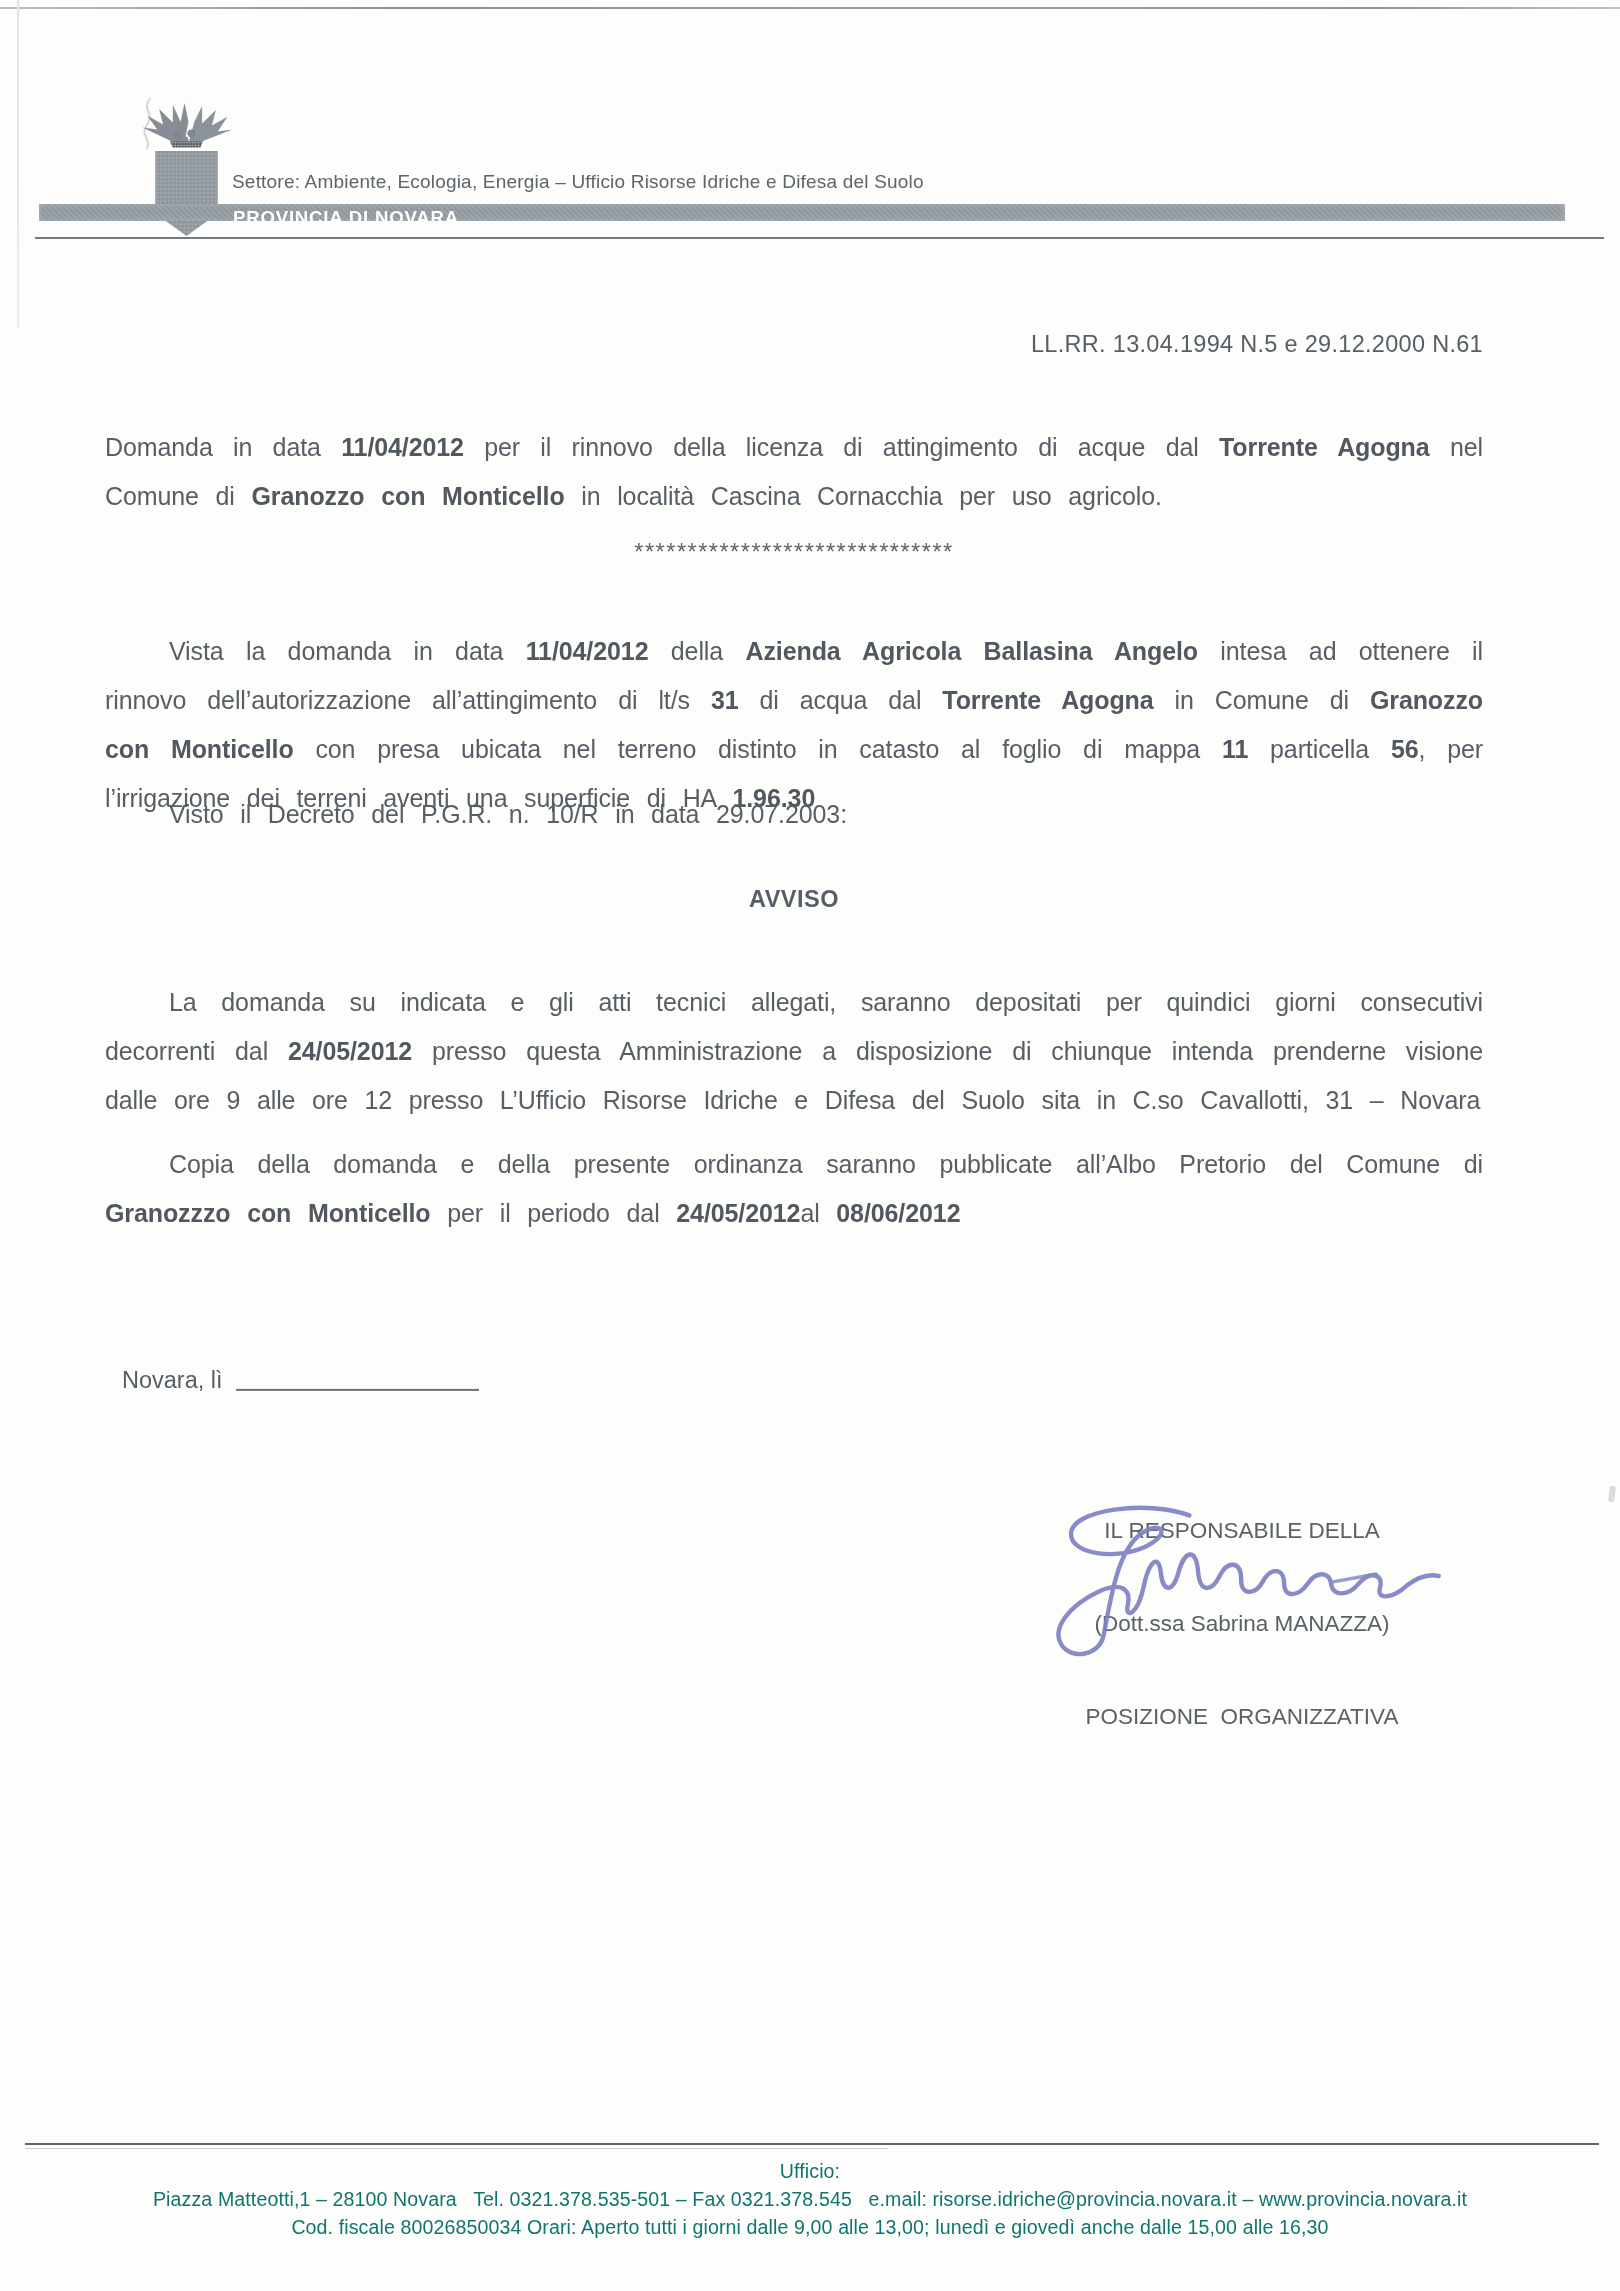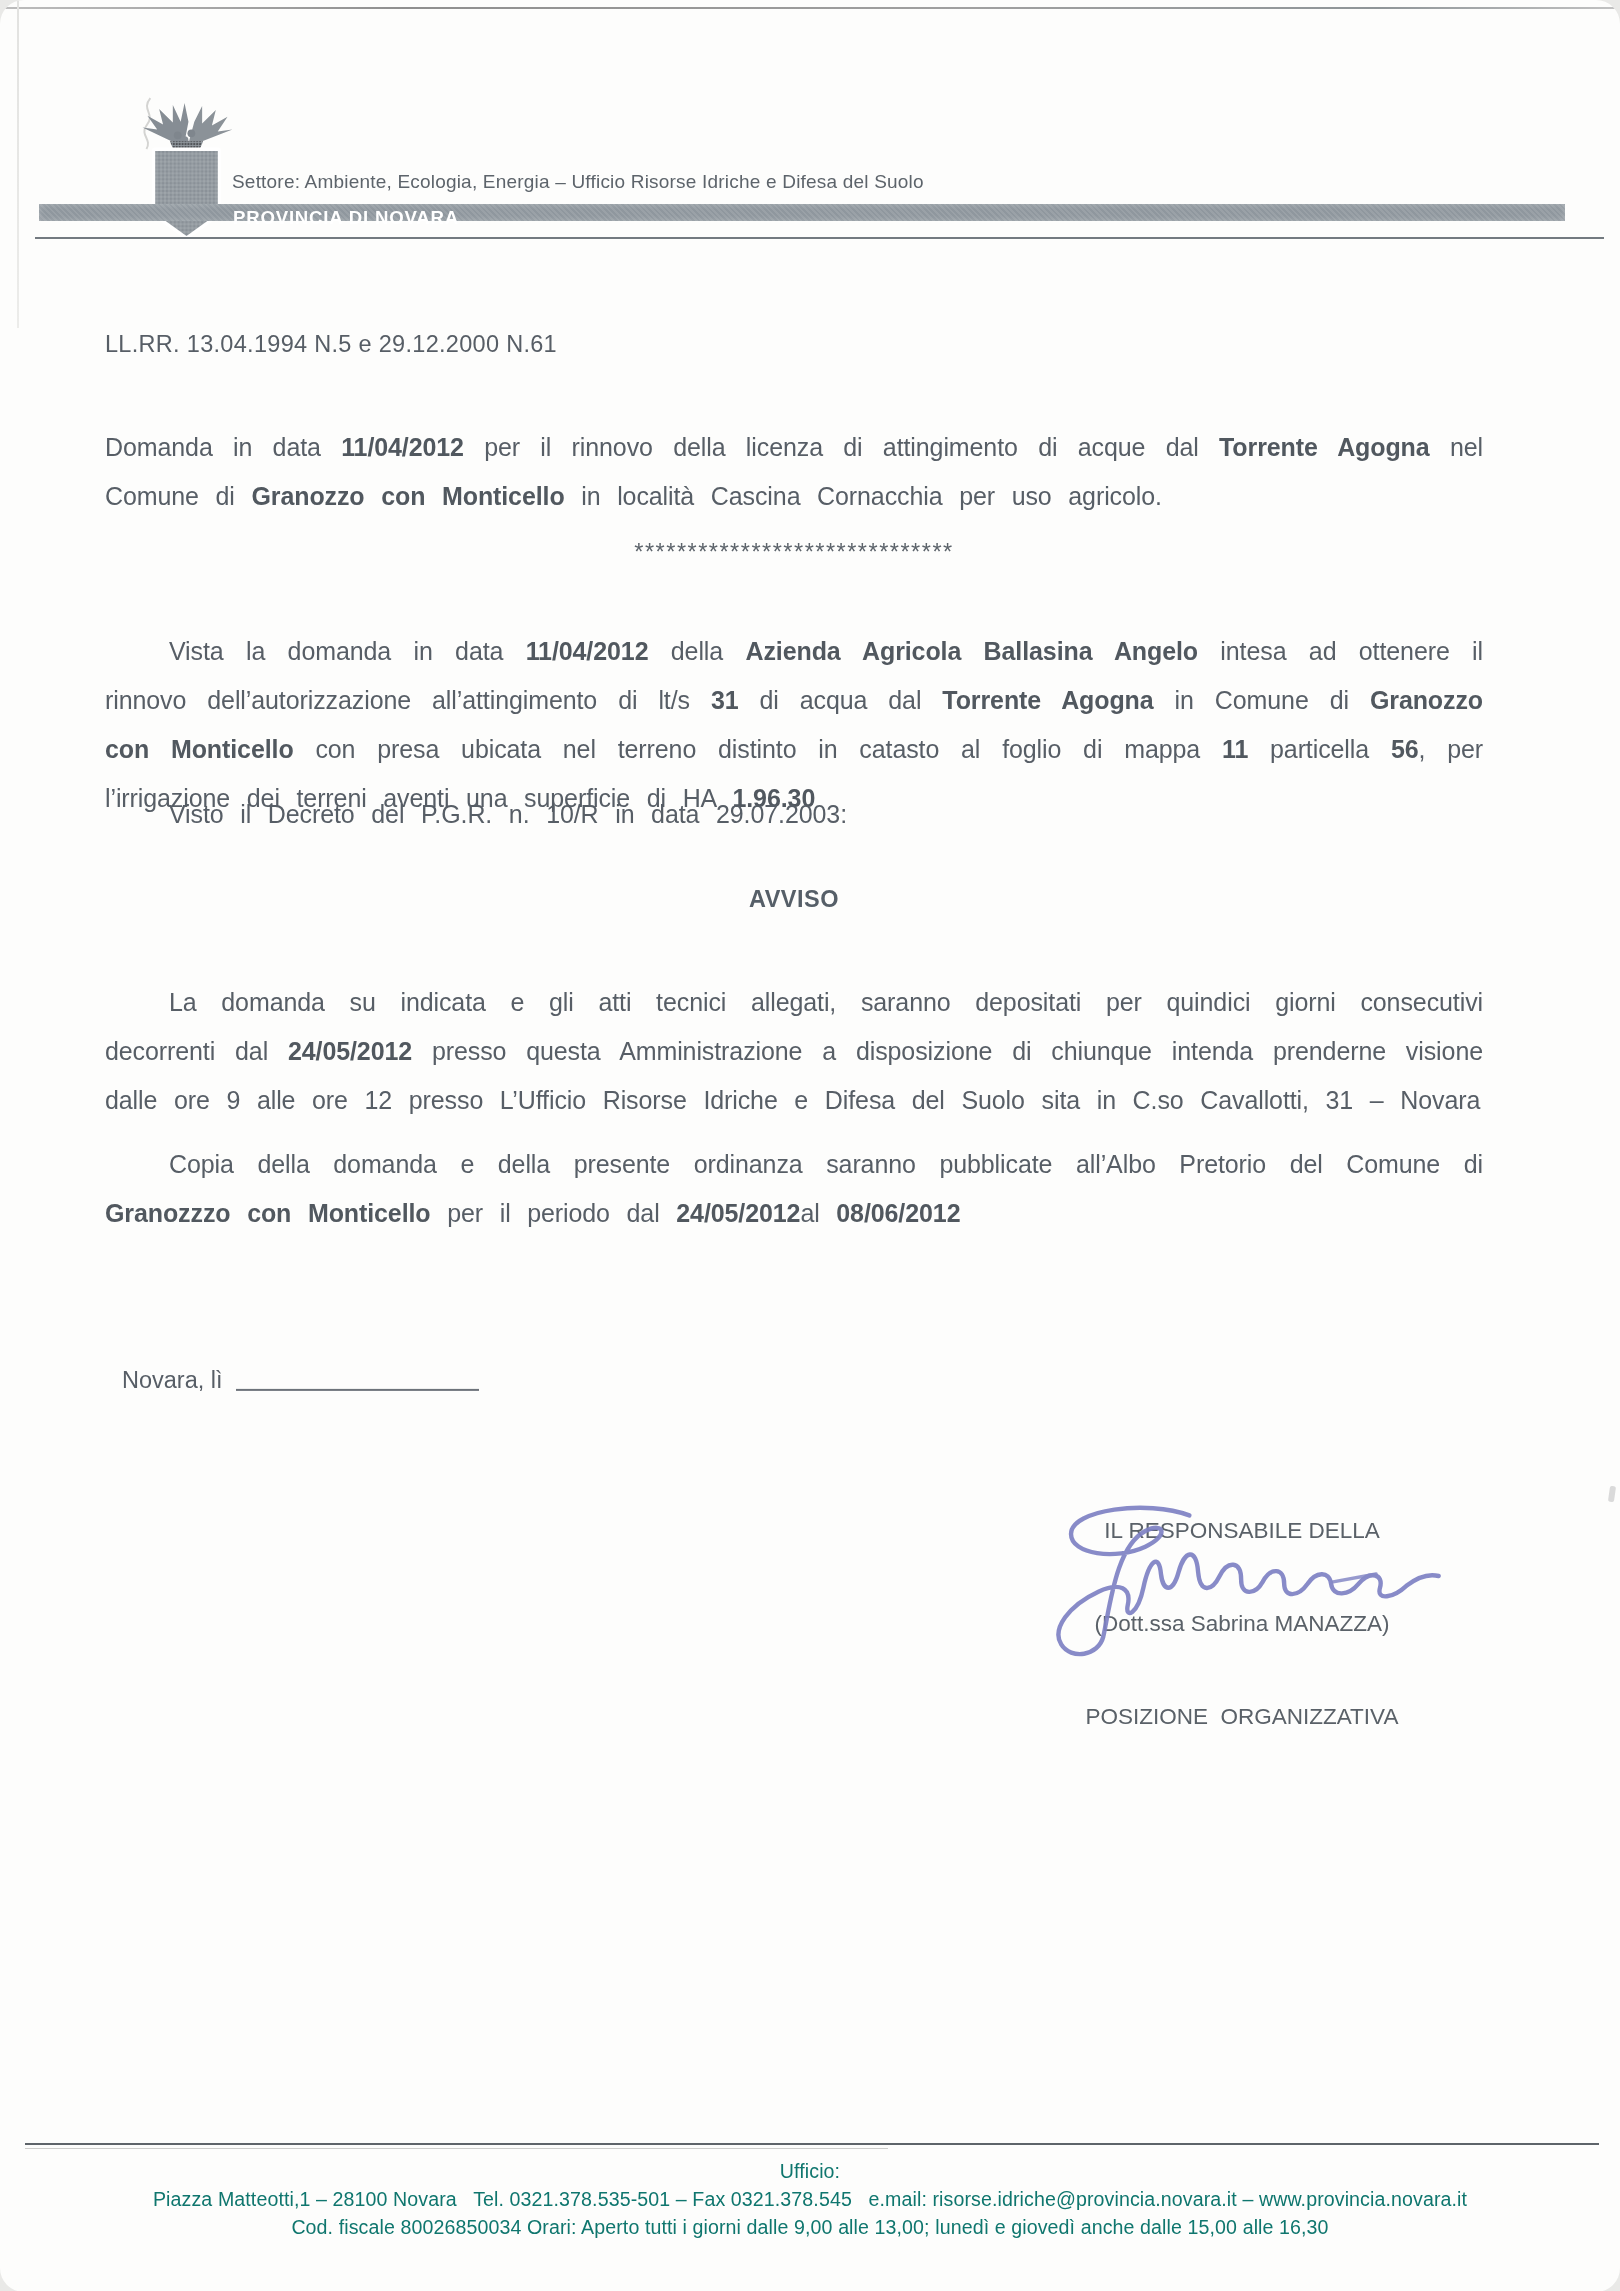--- a/index.html
+++ b/index.html
@@ -6,21 +6,20 @@
   html, body { background: #e9e9e7; }
   .page {
     position: relative;
     width: 1620px;
     height: 2292px;
     margin: 0 auto;
     background: #fdfdfc;
     overflow: hidden;
     font-family: "Liberation Sans", sans-serif;
     color: var(--text-gray, #575e66);
-    border-radius: 24px;
   }
   
   .top-scan-line {
     position: absolute; top: 6.9px; left: 0; width: 100%; height: 2px;
     background: linear-gradient(90deg,#bdbdbd,#8f8f8f 25%,#a0a0a0 60%,#8f9598 85%,#c2c2c2);
   }
   .left-scan-line {
     position: absolute; top: 0; left: 16.7px; width: 2px; height: 328px;
     background: linear-gradient(180deg,#e2e2e0,#ececea);
   }
@@ -43,21 +42,21 @@
     color: #ffffff; font-weight: 700; font-size: 18.6px; letter-spacing: 0.8px;
   }
   .banner-rule {
     position: absolute; top: 237px; left: 35px; width: 1569px; height: 2px;
     background: #737a80;
   }
   .crest { position: absolute; top: 96px; left: 123px; }
   
   .law-ref {
     position: absolute; top: 331px; left: 105px; width: 1378px;
-    text-align: left; font-size: 23.5px; letter-spacing: 0.3px;
+    text-align: right; font-size: 23.5px; letter-spacing: 0.3px;
   }
   .para {
     position: absolute; left: 105px; width: 1378px;
     font-size: 25px; line-height: 49px; text-align: justify;
     word-spacing: 9.8px; letter-spacing: -0.1px;
   }
   .para b { font-weight: 700; color: #51585f; }
   .indent { text-indent: 64px; }
   .p-domanda  { top: 423px; }
   .separator  {

